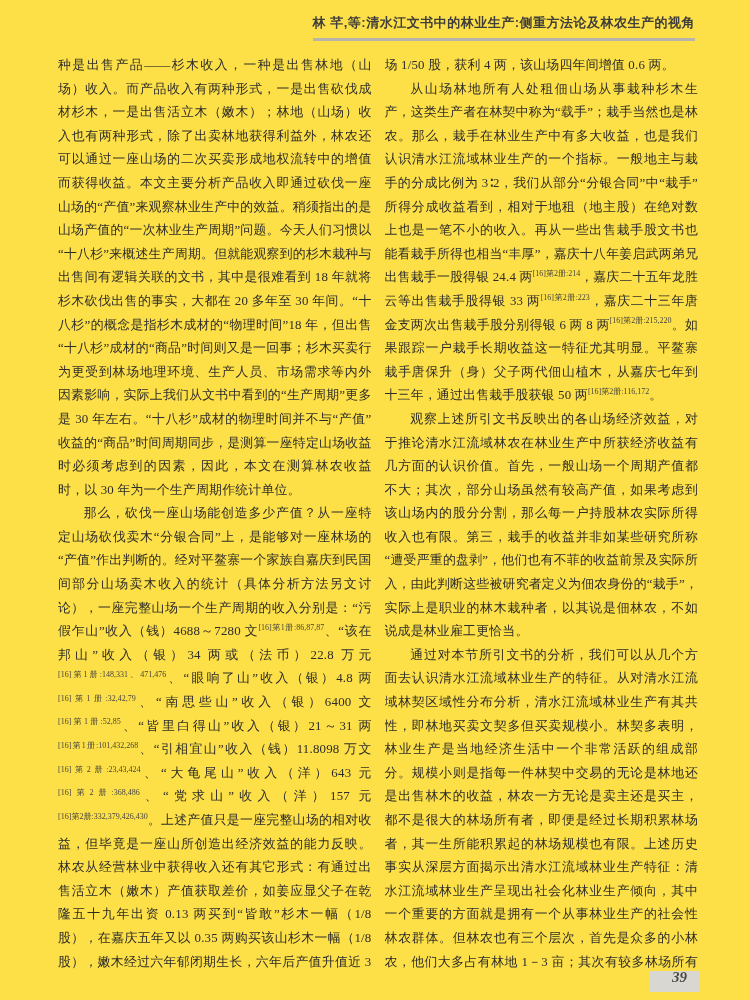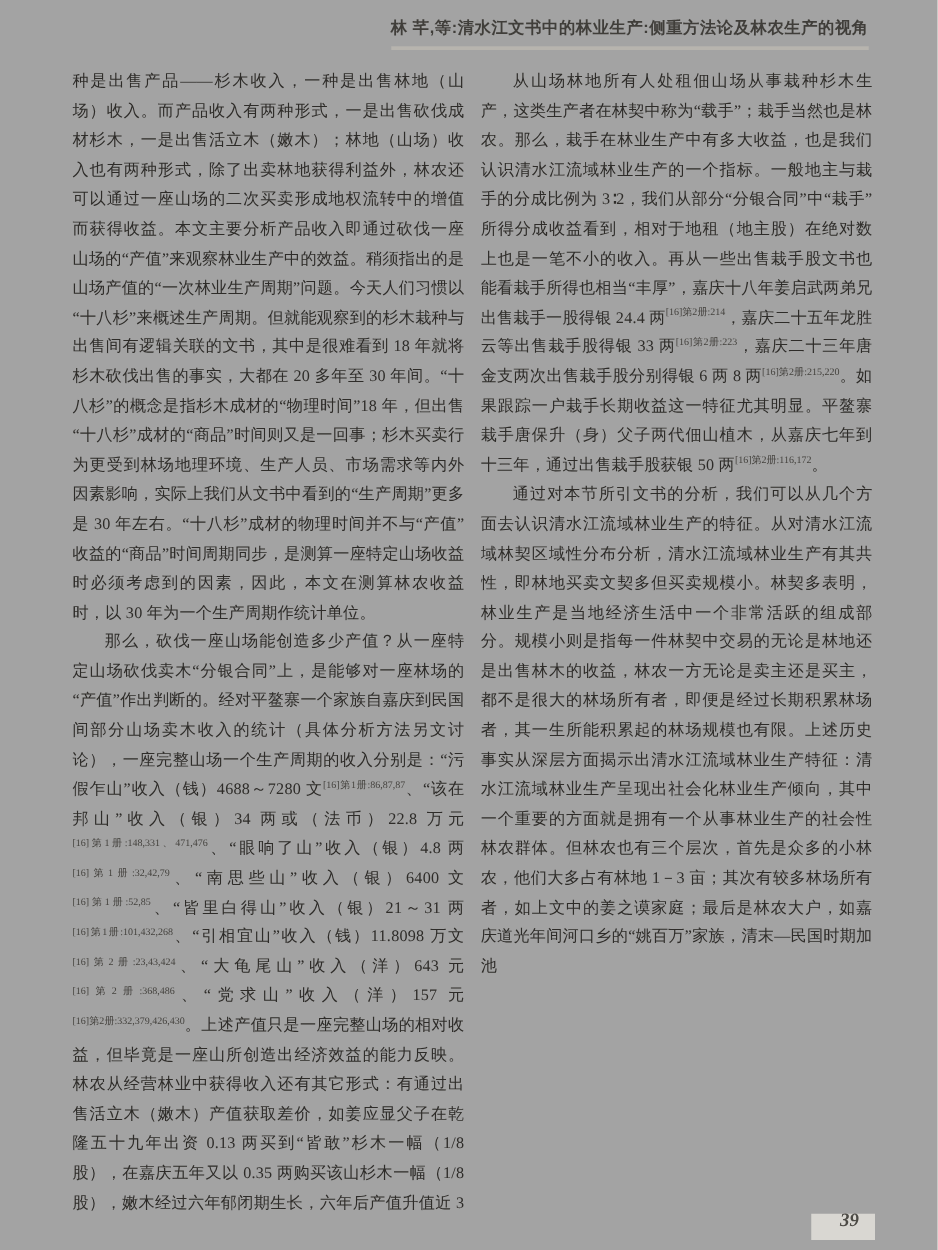--- a/index.html
+++ b/index.html
@@ -6,21 +6,21 @@
     margin: 0;
     padding: 0;
     width: 750px;
     height: 1000px;
     background: #eceae5;
   }
   .page {
     position: relative;
     width: 750px;
     height: 1000px;
-    background: #a3a3a3;
+    background: #fde047;
     overflow: hidden;
     color: #2e2c29;
     font-family: "Liberation Serif", "DejaVu Serif", serif;
   }
   .running-header {
     position: absolute;
     top: 13px;
     right: 55px;
     text-align: right;
   }
@@ -92,21 +92,23 @@
   <header class="running-header">
     <span class="running-title">林  芊,等:清水江文书中的林业生产:侧重方法论及林农生产的视角</span>
   </header>
 
   <main class="columns">
     <section class="column">
         <p class="para">种是出售产品——杉木收入，一种是出售林地（山场）收入。而产品收入有两种形式，一是出售砍伐成材杉木，一是出售活立木（嫩木）；林地（山场）收入也有两种形式，除了出卖林地获得利益外，林农还可以通过一座山场的二次买卖形成地权流转中的增值而获得收益。本文主要分析产品收入即通过砍伐一座山场的“产值”来观察林业生产中的效益。稍须指出的是山场产值的“一次林业生产周期”问题。今天人们习惯以“十八杉”来概述生产周期。但就能观察到的杉木栽种与出售间有逻辑关联的文书，其中是很难看到 18 年就将杉木砍伐出售的事实，大都在 20 多年至 30 年间。“十八杉”的概念是指杉木成材的“物理时间”18 年，但出售“十八杉”成材的“商品”时间则又是一回事；杉木买卖行为更受到林场地理环境、生产人员、市场需求等内外因素影响，实际上我们从文书中看到的“生产周期”更多是 30 年左右。“十八杉”成材的物理时间并不与“产值”收益的“商品”时间周期同步，是测算一座特定山场收益时必须考虑到的因素，因此，本文在测算林农收益时，以 30 年为一个生产周期作统计单位。</p>
         <p class="para indent">那么，砍伐一座山场能创造多少产值？从一座特定山场砍伐卖木“分银合同”上，是能够对一座林场的“产值”作出判断的。经对平鳌寨一个家族自嘉庆到民国间部分山场卖木收入的统计（具体分析方法另文讨论），一座完整山场一个生产周期的收入分别是：“污假乍山”收入（钱）4688～7280 文<sup class="cite">[16]第1册:86,87,87</sup>、“该在邦山”收入（银）34 两或（法币）22.8 万元<sup class="cite">[16]第1册:148,331、471,476</sup>、“眼响了山”收入（银）4.8 两<sup class="cite">[16]第1册:32,42,79</sup>、“南思些山”收入（银）6400 文<sup class="cite">[16]第1册:52,85</sup>、“皆里白得山”收入（银）21～31 两<sup class="cite">[16]第1册:101,432,268</sup>、“引相宜山”收入（钱）11.8098 万文<sup class="cite">[16]第2册:23,43,424</sup>、“大龟尾山”收入（洋）643 元<sup class="cite">[16]第2册:368,486</sup>、“党求山”收入（洋）157 元<sup class="cite">[16]第2册:332,379,426,430</sup>。上述产值只是一座完整山场的相对收益，但毕竟是一座山所创造出经济效益的能力反映。林农从经营林业中获得收入还有其它形式：有通过出售活立木（嫩木）产值获取差价，如姜应显父子在乾隆五十九年出资 0.13 两买到“皆敢”杉木一幅（1/8 股），在嘉庆五年又以 0.35 两购买该山杉木一幅（1/8 股），嫩木经过六年郁闭期生长，六年后产值升值近 3 陪；有通过买卖林地所有权从地价差价中获取收入，如“七桶山”嘉庆十年出售 1/100 股获利 1.4 两，至嘉庆十四年出售该山</p>
       </section>
     <section class="column">
+        <p class="para">场 1/50 股，获利 4 两，该山场四年间增值 0.6 两。</p>
         <p class="para indent">从山场林地所有人处租佃山场从事栽种杉木生产，这类生产者在林契中称为“载手”；栽手当然也是林农。那么，栽手在林业生产中有多大收益，也是我们认识清水江流域林业生产的一个指标。一般地主与栽手的分成比例为 3∶2，我们从部分“分银合同”中“栽手”所得分成收益看到，相对于地租（地主股）在绝对数上也是一笔不小的收入。再从一些出售栽手股文书也能看栽手所得也相当“丰厚”，嘉庆十八年姜启武两弟兄出售栽手一股得银 24.4 两<sup class="cite">[16]第2册:214</sup>，嘉庆二十五年龙胜云等出售栽手股得银 33 两<sup class="cite">[16]第2册:223</sup>，嘉庆二十三年唐金支两次出售栽手股分别得银 6 两 8 两<sup class="cite">[16]第2册:215,220</sup>。如果跟踪一户栽手长期收益这一特征尤其明显。平鳌寨栽手唐保升（身）父子两代佃山植木，从嘉庆七年到十三年，通过出售栽手股获银 50 两<sup class="cite">[16]第2册:116,172</sup>。</p>
+        <p class="para indent">观察上述所引文书反映出的各山场经济效益，对于推论清水江流域林农在林业生产中所获经济收益有几方面的认识价值。首先，一般山场一个周期产值都不大；其次，部分山场虽然有较高产值，如果考虑到该山场内的股分分割，那么每一户持股林农实际所得收入也有限。第三，栽手的收益并非如某些研究所称“遭受严重的盘剥”，他们也有不菲的收益前景及实际所入，由此判断这些被研究者定义为佃农身份的“栽手”，实际上是职业的林木栽种者，以其说是佃林农，不如说成是林业雇工更恰当。</p>
         <p class="para indent">通过对本节所引文书的分析，我们可以从几个方面去认识清水江流域林业生产的特征。从对清水江流域林契区域性分布分析，清水江流域林业生产有其共性，即林地买卖文契多但买卖规模小。林契多表明，林业生产是当地经济生活中一个非常活跃的组成部分。规模小则是指每一件林契中交易的无论是林地还是出售林木的收益，林农一方无论是卖主还是买主，都不是很大的林场所有者，即便是经过长期积累林场者，其一生所能积累起的林场规模也有限。上述历史事实从深层方面揭示出清水江流域林业生产特征：清水江流域林业生产呈现出社会化林业生产倾向，其中一个重要的方面就是拥有一个从事林业生产的社会性林农群体。但林农也有三个层次，首先是众多的小林农，他们大多占有林地 1－3 亩；其次有较多林场所有者，如上文中的姜之谟家庭；最后是林农大户，如嘉庆道光年间河口乡的“姚百万”家族，清末—民国时期加池</p>
       </section>
   </main>
 
   <footer class="page-footer">
     <span class="pn-bar"><span class="page-number">39</span></span>
   </footer>
 
 </div>
 

